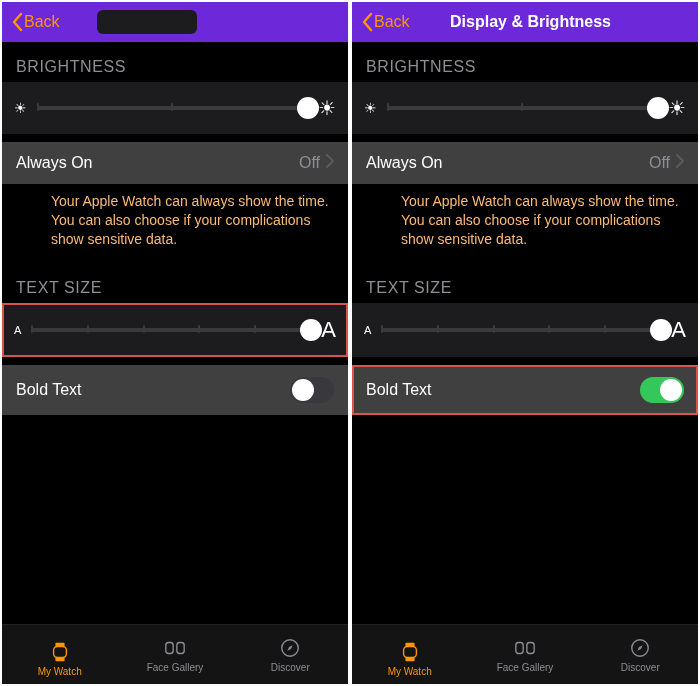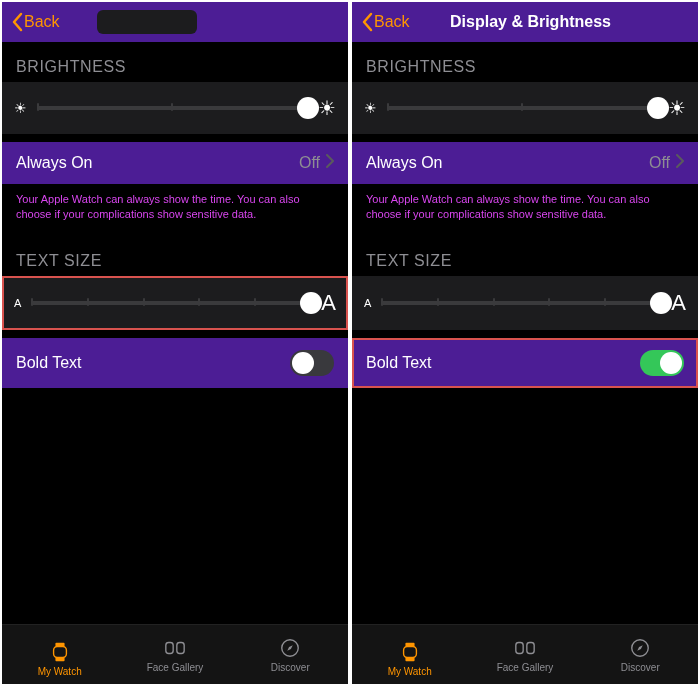--- a/index.html
+++ b/index.html
@@ -1,37 +1,37 @@
 <!DOCTYPE html>
 <html><head>
 <meta charset="utf-8">
 <style>
   * { box-sizing: border-box; margin: 0; padding: 0; font-family: -apple-system, "Helvetica Neue", Arial, sans-serif; }
   body { background: #fff; width: 700px; height: 686px; display: flex; gap: 4px; padding: 2px; }
   .phone { flex: 1; background: #000; display: flex; flex-direction: column; position: relative; overflow: hidden; }
-  .navbar { height: 40px; display: flex; align-items: center; padding: 0 8px; background: #4c1d95; position: relative; }
+  .navbar { height: 40px; display: flex; align-items: center; padding: 0 8px; background: #6d28d9; position: relative; }
   .back-wrap { display: flex; align-items: center; color: #ff9500; font-size: 16px; cursor: pointer; }
   .back-wrap svg { width: 14px; height: 20px; }
   .nav-title { position: absolute; left: 11px; right: 0; text-align: center; color: #fff; font-size: 16px; font-weight: 600; pointer-events: none; }
   .nav-blob { position: absolute; left: 95px; top: 8px; width: 100px; height: 24px; background: #1c1c1e; border-radius: 6px; }
   .section-header { color: #8e8e93; font-size: 16px; letter-spacing: 0.6px; padding: 16px 14px 6px; text-transform: uppercase; }
-  .cell { background: #4c1d95; padding: 12px 14px; color: #fff; font-size: 16px; display: flex; align-items: center; }
+  .cell { background: #404040; padding: 12px 14px; color: #fff; font-size: 16px; display: flex; align-items: center; }
   .slider-cell { background: #1c1c1e; padding: 14px 12px; display: flex; align-items: center; gap: 10px; }
   .slider-track { flex: 1; position: relative; height: 4px; background: #3a3a3c; border-radius: 2px; }
   .slider-ticks { position: absolute; inset: 0; display: flex; justify-content: space-between; align-items: center; }
   .slider-ticks span { width: 2px; height: 8px; margin-top: -2px; background: #3a3a3c; border-radius: 1px; }
   .slider-thumb { position: absolute; top: 50%; right: 0; transform: translate(50%, -50%); width: 22px; height: 22px; background: #fff; border-radius: 50%; }
   .sun { color: #fff; font-size: 14px; }
   .sun.big { font-size: 20px; }
   .letter-small { color: #fff; font-size: 11px; }
   .letter-big { color: #fff; font-size: 22px; font-weight: 400; }
   .cell-text { flex: 1; }
   .value { color: #8e8e93; font-size: 16px; margin-right: 6px; margin-left: 40px; }
   .chev { color: #3c3c3e; }
-  .footer-text { color: #d946ef; font-size: 11px; padding: 8px 14px 14px; line-height: 1.35; }
+  .footer-text { color: #fdba74; font-size: 14px; padding: 8px 14px 14px; line-height: 1.35; margin-left: 35px; }
   .toggle { width: 44px; height: 26px; border-radius: 13px; position: relative; }
   .toggle .knob { position: absolute; width: 22px; height: 22px; border-radius: 50%; background: #fff; top: 2px; transition: none; }
   .toggle.off { background: #39393d; }
   .toggle.off .knob { left: 2px; }
   .toggle.on { background: #34c759; }
   .toggle.on .knob { left: 20px; }
   .highlight { outline: 2px solid #d9534f; outline-offset: -2px; }
   .pad { height: 8px; }
   .main { flex: 1; }
   .tabbar { height: 60px; background: #141414; border-top: 1px solid #222; display: flex; }

